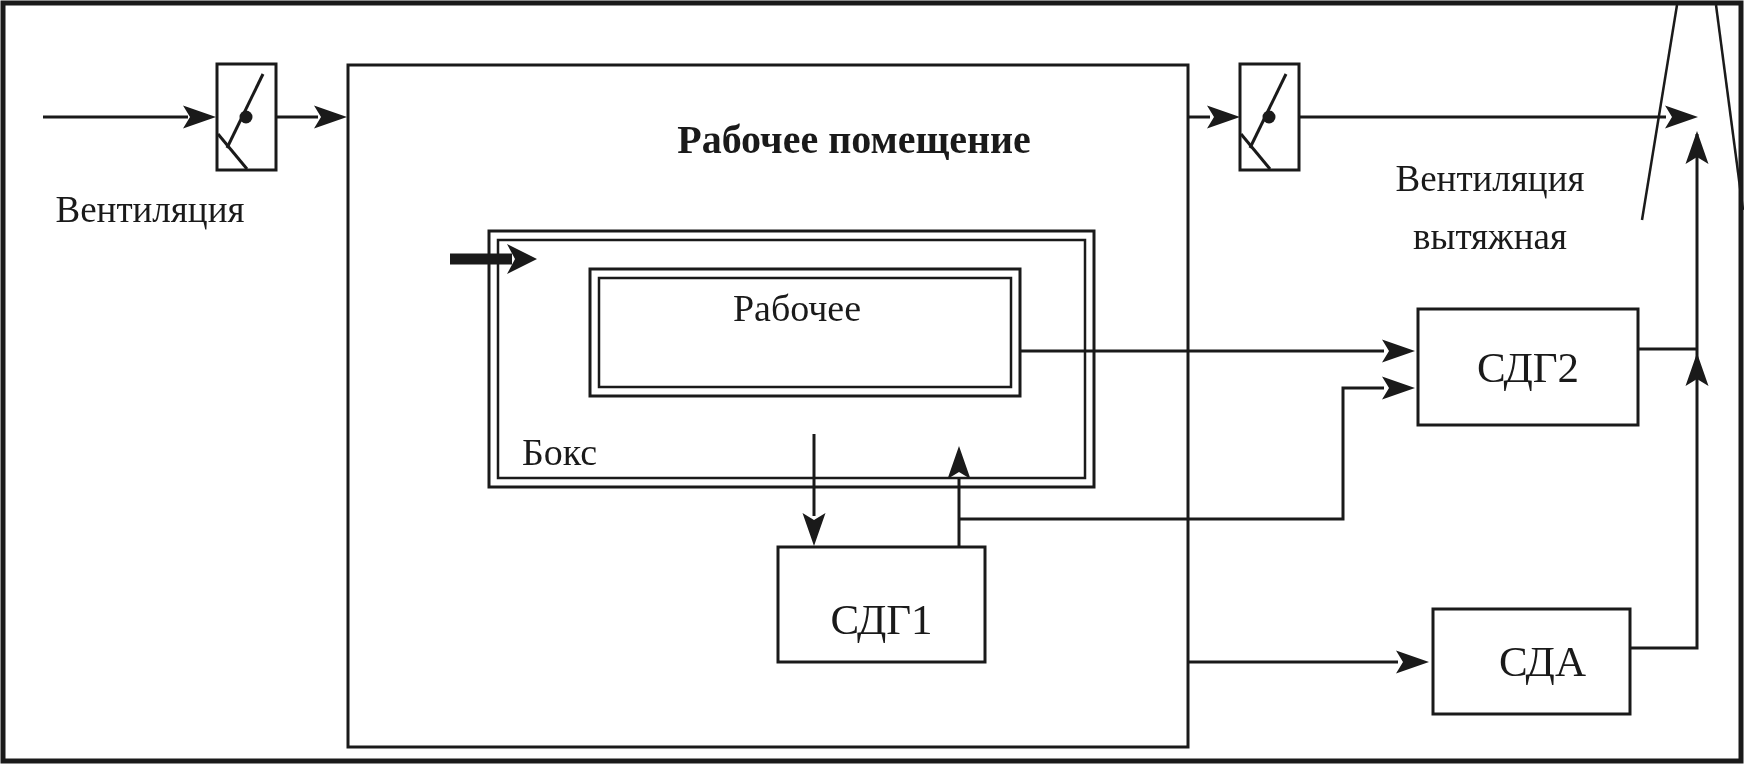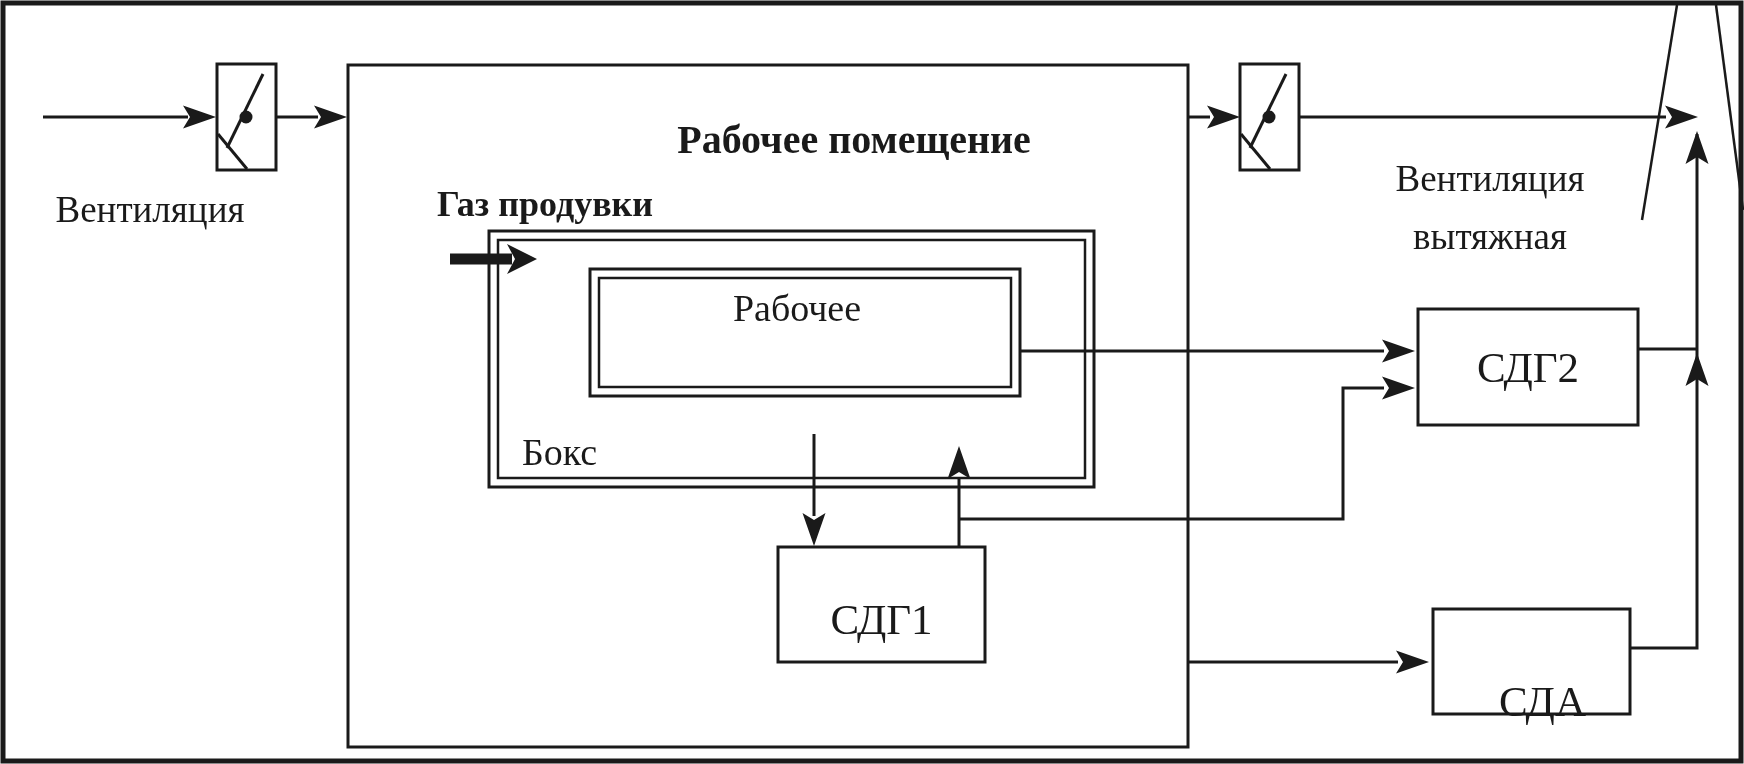--- a/index.html
+++ b/index.html
@@ -45,21 +45,21 @@
   .lbl-boks {
     left: 522px; top: 430px;
     font-size: 38px; text-align: center;
   }
   .lbl-box-name {
     display: flex; align-items: center; justify-content: center;
     font-size: 43px;
   }
   .lbl-sdg1 { left: 778px; top: 547px; width: 207px; height: 145px; }
   .lbl-sdg2 { left: 1418px; top: 309px; width: 220px; height: 116px; }
-  .lbl-sda  { left: 1433px; top: 609px; width: 219px; height: 105px; margin-top: 40px; }
+  .lbl-sda  { left: 1433px; top: 609px; width: 219px; height: 105px; }
   .lbl-exhaust {
     left: 1360px; top: 150px; width: 260px;
     font-size: 37px; line-height: 58px;
   }
 </style>
 </head>
 <body>
 
 <div class="canvas">
 
@@ -131,21 +131,20 @@
       <polygon points="0,0 -33,11.5 -26,0 -33,-11.5" transform="translate(1697,353) rotate(-90)"></polygon>
     </g>
   </svg>
 
   <div class="lbl lbl-supply">
     <div>Вентиляция</div>
   </div>
 
   <div class="lbl lbl-room-title">Рабочее помещение</div>
 
-  <div class="lbl lbl-purge">Газ продувки</div>
 
   <div class="lbl lbl-equipment">
     <div>Рабочее</div>
   </div>
 
   <div class="lbl lbl-boks">Бокс</div>
 
   <div class="lbl lbl-box-name lbl-sdg1">СДГ1</div>
 
   <div class="lbl lbl-box-name lbl-sdg2">СДГ2</div>

